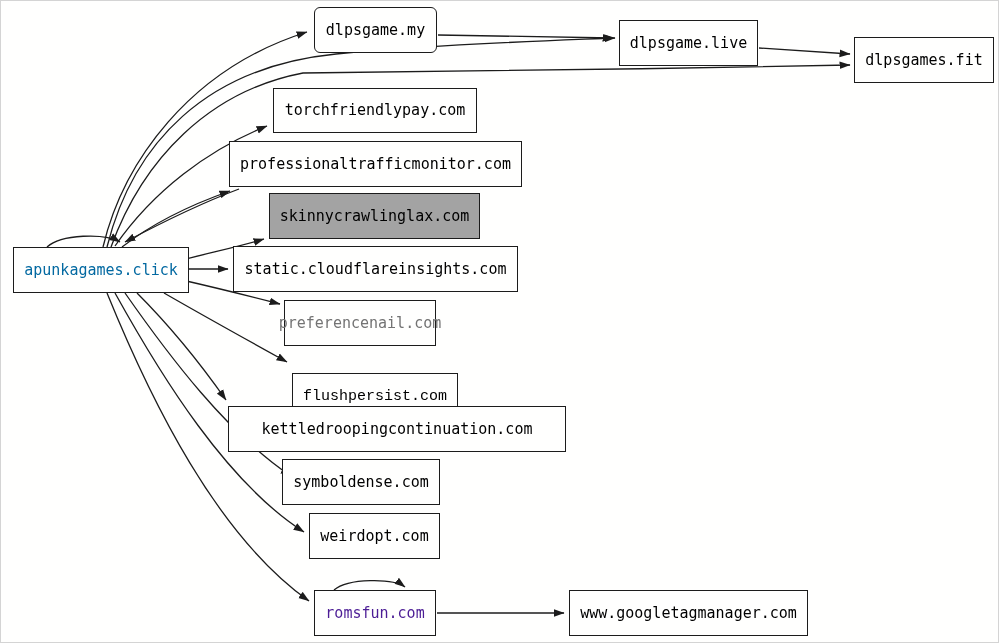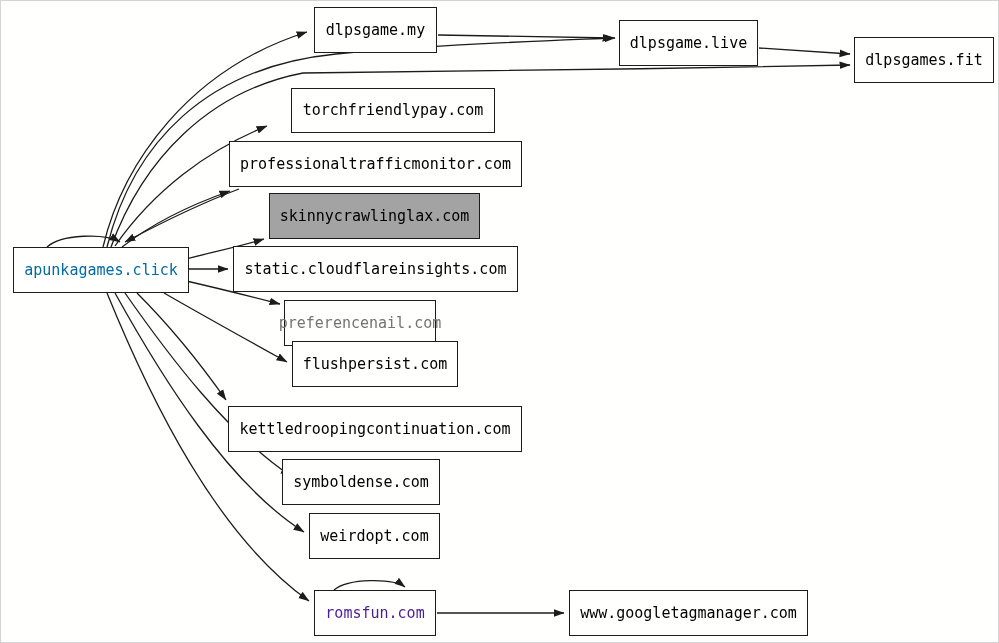--- a/index.html
+++ b/index.html
@@ -68,48 +68,48 @@
         <path d="M 106,292 C 150,400 216,535 308,600" fill="none" stroke="#1c1c1c" stroke-width="1.3" marker-end="url(#arrowhead)"></path>
         <path d="M 46,246 C 60,233 104,232 119,241" fill="none" stroke="#1c1c1c" stroke-width="1.3" marker-end="url(#arrowhead)"></path>
         <path d="M 333,589 C 347,577 392,577 404,586" fill="none" stroke="#1c1c1c" stroke-width="1.3" marker-end="url(#arrowhead)"></path>
         <path d="M 436,612 L 563,612" fill="none" stroke="#1c1c1c" stroke-width="1.3" marker-end="url(#arrowhead)"></path>
       </g>
   </svg>
 
   <div class="node" style="left: 12px; top: 246px; width: 176px; height: 46px; border-color: rgb(28, 28, 28); background: rgb(255, 255, 254); color: #0369a1;">
       <span>apunkagames.click</span>
     </div>
-  <div class="node" style="left: 313px; top: 6px; width: 123px; height: 46px; border-color: rgb(28, 28, 28); background: rgb(255, 255, 254); color: rgb(0, 0, 0);">
+  <div class="node" style="left: 313px; top: 6px; width: 123px; height: 46px; border-color: rgb(28, 28, 28); background: rgb(255, 255, 254); color: rgb(0, 0, 0); border-radius: 6px;">
       <span>dlpsgame.my</span>
     </div>
   <div class="node" style="left: 618px; top: 19px; width: 139px; height: 46px; border-color: rgb(28, 28, 28); background: rgb(255, 255, 254); color: rgb(0, 0, 0); justify-content: center;">
       <span>dlpsgame.live</span>
     </div>
   <div class="node" style="left: 853px; top: 36px; width: 140px; height: 46px; border-color: rgb(28, 28, 28); background: rgb(255, 255, 254); color: rgb(0, 0, 0);">
       <span>dlpsgames.fit</span>
     </div>
-  <div class="node" style="left: 272px; top: 87px; width: 204px; height: 45px; border-color: rgb(28, 28, 28); background: rgb(255, 255, 254); color: rgb(0, 0, 0); margin-left: 18px;">
+  <div class="node" style="left: 272px; top: 87px; width: 204px; height: 45px; border-color: rgb(28, 28, 28); background: rgb(255, 255, 254); color: rgb(0, 0, 0);">
       <span>torchfriendlypay.com</span>
     </div>
   <div class="node" style="left: 228px; top: 140px; width: 293px; height: 46px; border-color: rgb(28, 28, 28); background: rgb(255, 255, 254); color: rgb(0, 0, 0);">
       <span>professionaltrafficmonitor.com</span>
     </div>
   <div class="node" style="left: 268px; top: 192px; width: 211px; height: 46px; border-color: rgb(28, 28, 28); background: #a3a3a3; color: rgb(0, 0, 0); text-align: center;">
       <span>skinnycrawlinglax.com</span>
     </div>
   <div class="node" style="left: 232px; top: 245px; width: 285px; height: 46px; border-color: rgb(28, 28, 28); background: rgb(255, 255, 254); color: rgb(0, 0, 0);">
       <span>static.cloudflareinsights.com</span>
     </div>
   <div class="node" style="left: 283px; top: 299px; width: 152px; height: 46px; border-color: rgb(28, 28, 28); background: rgb(255, 255, 254); color: #737373;">
       <span>preferencenail.com</span>
     </div>
-  <div class="node" style="left: 291px; top: 340px; width: 166px; height: 46px; border-color: rgb(28, 28, 28); background: rgb(255, 255, 254); color: rgb(0, 0, 0);">
+  <div class="node" style="left: 291px; top: 372px; width: 166px; height: 46px; border-color: rgb(28, 28, 28); background: rgb(255, 255, 254); color: rgb(0, 0, 0); font-family: Liberation Mono, monospace;">
       <span>flushpersist.com</span>
     </div>
-  <div class="node" style="left: 227px; top: 405px; width: 294px; height: 46px; border-color: rgb(28, 28, 28); background: rgb(255, 255, 254); color: rgb(0, 0, 0);">
+  <div class="node" style="left: 227px; top: 405px; width: 338px; height: 46px; border-color: rgb(28, 28, 28); background: rgb(255, 255, 254); color: rgb(0, 0, 0);">
       <span>kettledroopingcontinuation.com</span>
     </div>
   <div class="node" style="left: 281px; top: 458px; width: 158px; height: 46px; border-color: rgb(28, 28, 28); background: rgb(255, 255, 254); color: rgb(0, 0, 0);">
       <span>symboldense.com</span>
     </div>
   <div class="node" style="left: 308px; top: 512px; width: 131px; height: 46px; border-color: rgb(28, 28, 28); background: rgb(255, 255, 254); color: rgb(0, 0, 0);">
       <span>weirdopt.com</span>
     </div>
   <div class="node" style="left: 313px; top: 589px; width: 122px; height: 46px; border-color: rgb(28, 28, 28); background: rgb(255, 255, 254); color: #4c1d95;">
       <span>romsfun.com</span>

